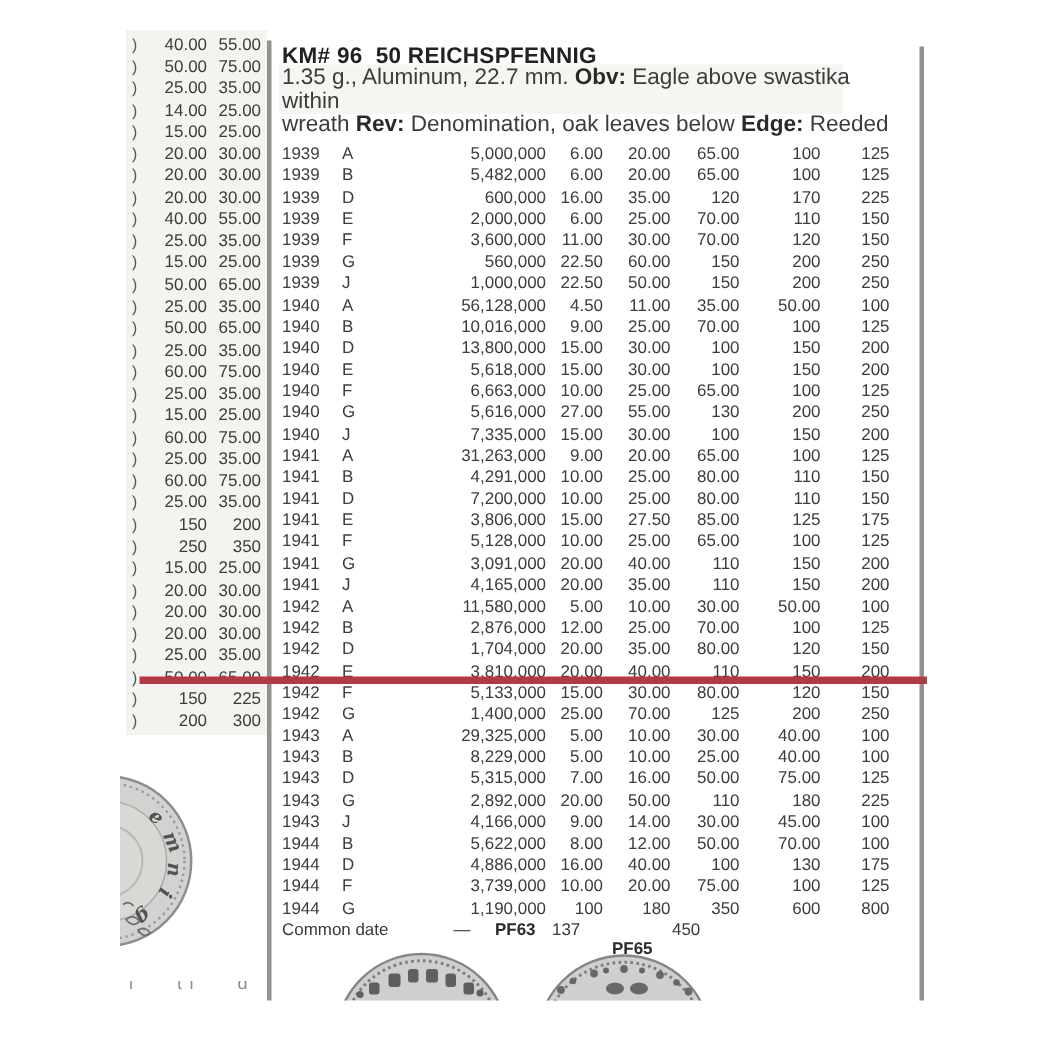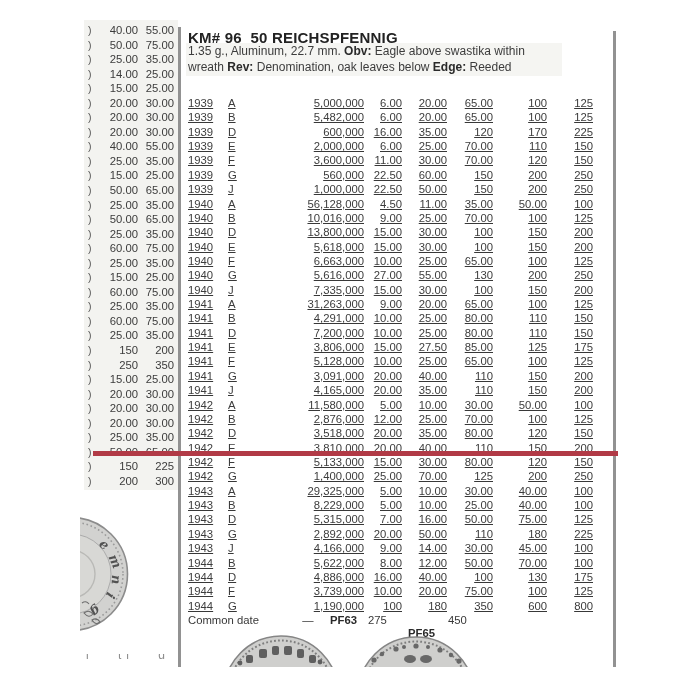--- a/index.html
+++ b/index.html
@@ -19,28 +19,28 @@
   
   .left-col{position:absolute;left:0;top:23px;width:178px;}
   .lrow{position:relative;height:14.55px;line-height:14.55px;font-size:11.3px;color:#3c3c3c;}
   .lrow .pfx{position:absolute;left:88px;font-size:10.5px;color:#555;}
   .lrow .v1{position:absolute;left:94px;width:44px;text-align:right;}
   .lrow .v2{position:absolute;left:140px;width:34px;text-align:right;}
 
   
   .main{position:absolute;left:186px;top:0;width:428px;height:700px;}
   .km-title{position:absolute;left:2px;top:29px;font-size:15px;font-weight:bold;color:#222;letter-spacing:.2px;white-space:pre;}
-  .specs{position:absolute;left:2px;top:44px;width:410px;font-size:12px;line-height:15.6px;color:#3c3c3c;}
+  .specs{position:absolute;left:2px;top:44px;width:410px;font-size:15px;line-height:15.6px;color:#3c3c3c;}
   .specs b{color:#2a2a2a;}
   .thead,.trow{display:grid;font-size:11.3px;color:#3c3c3c;}
   .thead{position:absolute;left:0;top:77px;width:410px;height:14px;line-height:14px;font-weight:bold;color:#2e2e2e;
          grid-template-columns:54px 124px 38px 45px 46px 54px 46px;}
   .thead span{text-align:right;}
   .thead .h-date{text-align:left;padding-left:2px;}
-  .tbody{position:absolute;left:0;top:96px;width:410px;text-decoration:underline;}
+  .tbody{position:absolute;left:0;top:96px;width:410px;}
   .trow{height:14.36px;line-height:14.36px;grid-template-columns:30px 24px 124px 38px 45px 46px 54px 46px;}
   .trow span{text-align:right;}
   .trow .c-year{text-align:left;padding-left:2px;}
   .trow .c-letter{text-align:left;padding-left:12px;}
   .common{position:relative;height:15px;line-height:15px;font-size:11.3px;}
   .common .lab{position:absolute;left:2px;}
   .common .dash{position:absolute;left:108px;width:28px;text-align:center;}
   .common .pf63l{position:absolute;left:144px;font-weight:bold;color:#2a2a2a;}
   .common .pf63v{position:absolute;left:182px;}
   .common .pf65l{position:absolute;left:222px;font-weight:bold;color:#2a2a2a;margin-top:13px;}
@@ -464,21 +464,21 @@
         <span class="c-mintage">2,876,000</span>
         <span class="c-vf20">12.00</span>
         <span class="c-xf40">25.00</span>
         <span class="c-ms60">70.00</span>
         <span class="c-ms63">100</span>
         <span class="c-ms65">125</span>
       </div>
       <div class="trow">
         <span class="c-year">1942</span>
         <span class="c-letter">D</span>
-        <span class="c-mintage">3,518,000</span>
+        <span class="c-mintage">1,704,000</span>
         <span class="c-vf20">20.00</span>
         <span class="c-xf40">35.00</span>
         <span class="c-ms60">80.00</span>
         <span class="c-ms63">120</span>
         <span class="c-ms65">150</span>
       </div>
       <div class="trow">
         <span class="c-year">1942</span>
         <span class="c-letter">E</span>
         <span class="c-mintage">3,810,000</span>
@@ -595,21 +595,21 @@
         <span class="c-vf20">100</span>
         <span class="c-xf40">180</span>
         <span class="c-ms60">350</span>
         <span class="c-ms63">600</span>
         <span class="c-ms65">800</span>
       </div>
       <div class="common">
         <span class="lab">Common date</span>
         <span class="dash">—</span>
         <span class="pf63l">PF63</span>
-        <span class="pf63v">275</span>
+        <span class="pf63v">137</span>
         <span class="pf65l">PF65</span>
         <span class="pf65v">450</span>
       </div>
     </div>
 </div>
 
 <div class="red-line" style="background: rgb(177, 58, 70);"></div>
 
 <svg class="coin coin-a" viewBox="0 0 49 114">
   <circle cx="-9" cy="57" r="56.5" fill="#d2d2d0" stroke="#8c8c8c" stroke-width="1.6"></circle>

